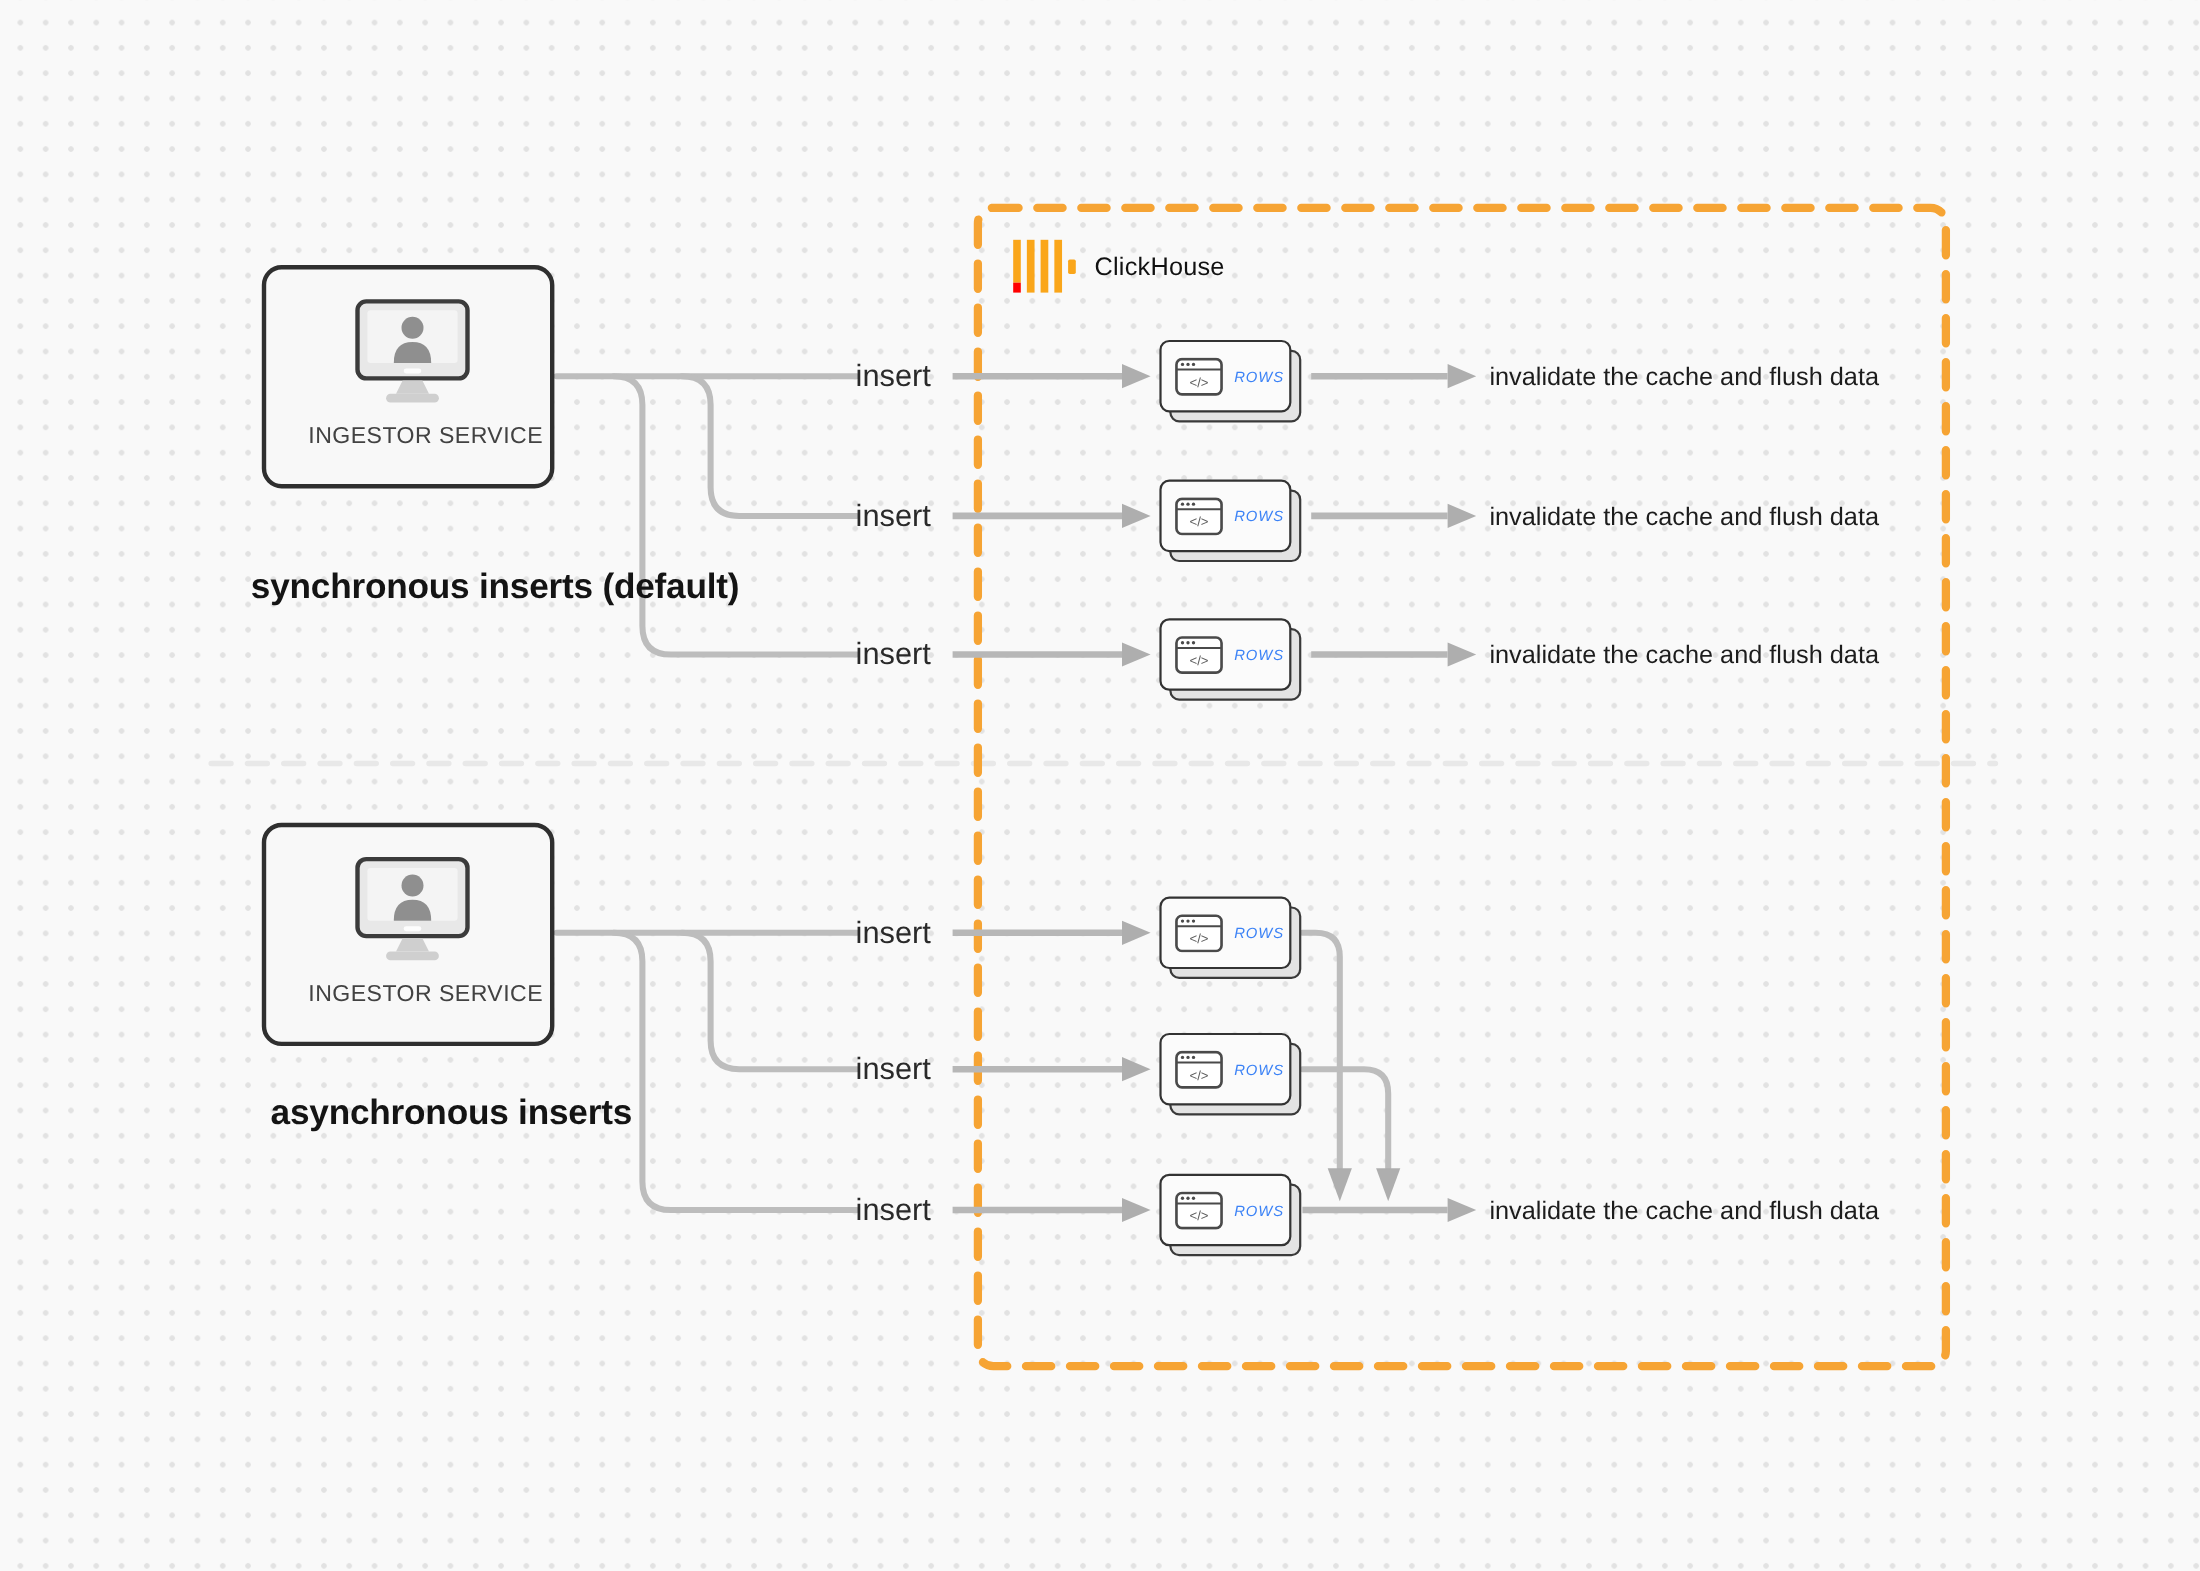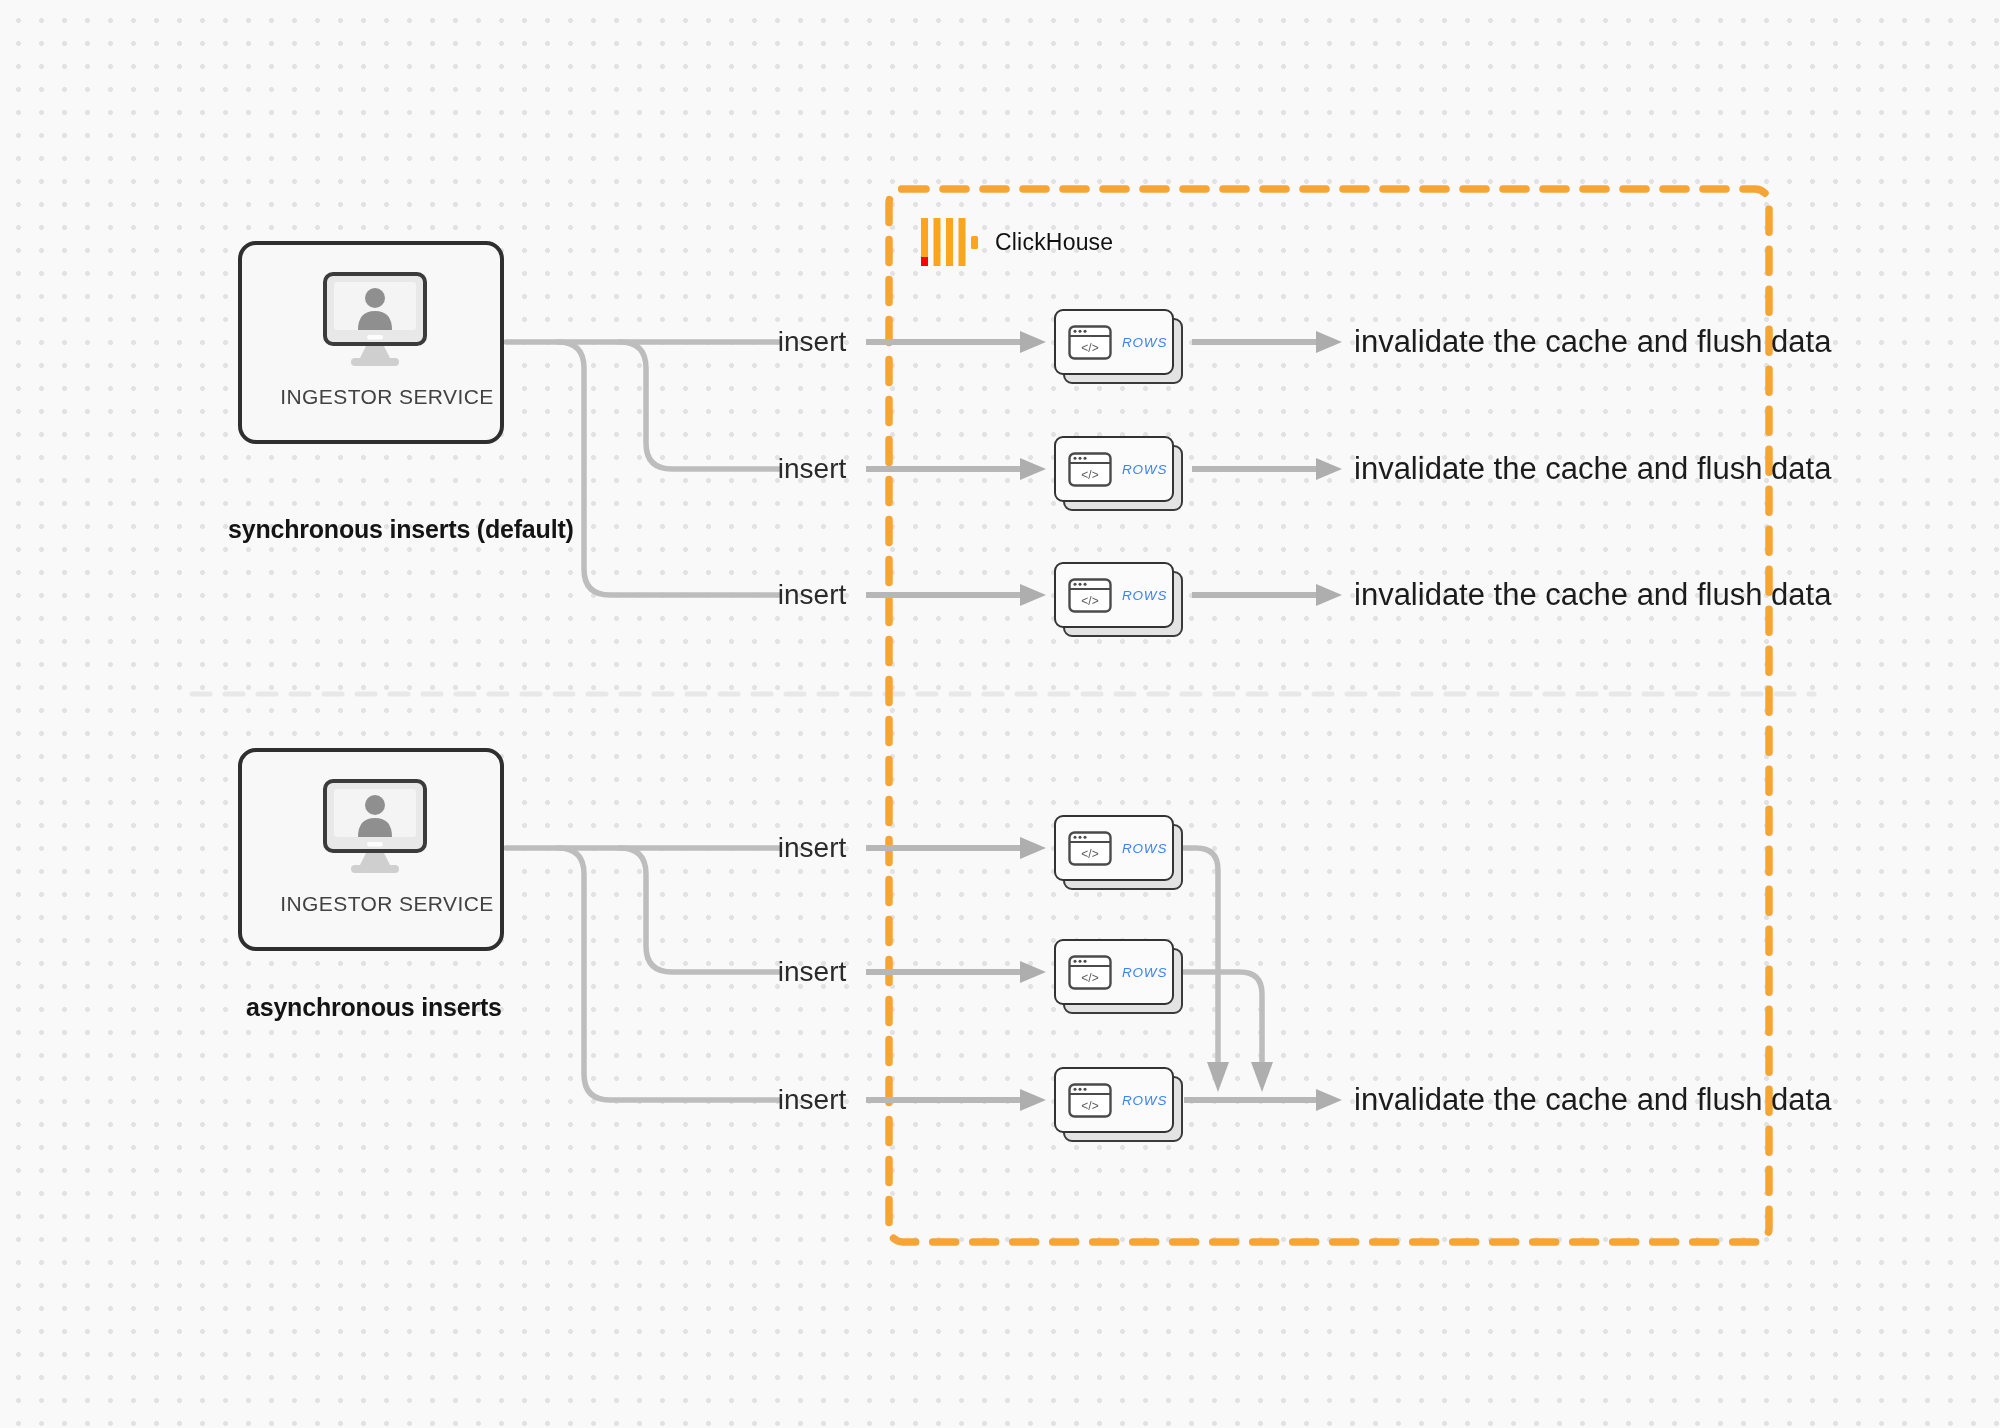--- a/index.html
+++ b/index.html
@@ -21,33 +21,33 @@
     box-sizing:border-box;
   }
   .ingestor-box.sync{top:241px;}
   .ingestor-box.async{top:748px;}
   .ingestor-box svg{position:absolute;left:73px;top:26px;}
   .ingestor-label{
     position:absolute;left:0;right:0;top:140px;text-align:center;
     font-size:21px;color:#424242;letter-spacing:0.4px;padding-left:32px;
   }
   .caption{
-    position:absolute;font-size:25px;font-weight:bold;color:#141414;
+    position:absolute;font-size:32px;font-weight:bold;color:#141414;
     letter-spacing:-0.2px;white-space:nowrap;
   }
   .caption.sync{left:228px;top:515px;}
   .caption.async{left:246px;top:993px;}
 
   .insert-label{
     position:absolute;left:768px;width:88px;height:32px;line-height:32px;
     text-align:center;font-size:28px;color:#2a2a2a;
   }
   .result-label{
     position:absolute;left:1354px;height:32px;line-height:32px;
-    font-size:31px;color:#1c1c1c;white-space:nowrap;
+    font-size:23px;color:#1c1c1c;white-space:nowrap;
   }
 
   .card-back{
     position:absolute;left:1063px;width:120px;height:66px;
     background:#e3e3e3;border:2px solid #3a3a3a;border-radius:9px;
     box-sizing:border-box;
   }
   .card{
     position:absolute;left:1054px;width:120px;height:66px;
     background:#fbfbfb;border:2.5px solid #333;border-radius:9px;

